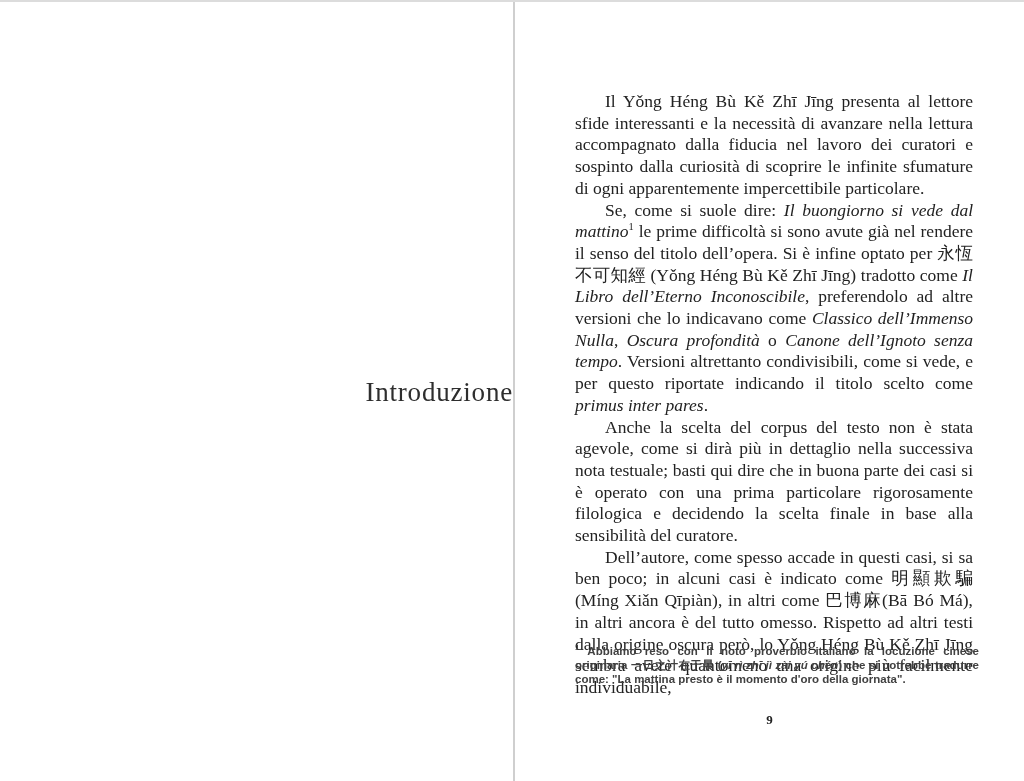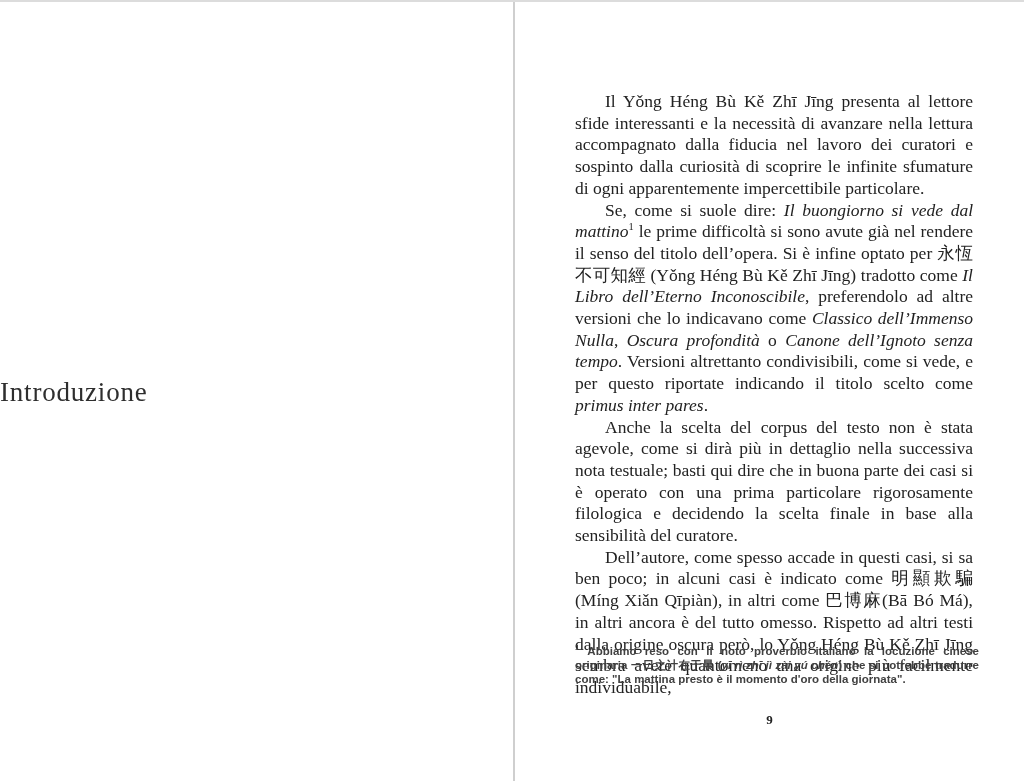--- a/index.html
+++ b/index.html
@@ -25,21 +25,21 @@
   .divider{
     position:absolute;top:2px;left:513px;width:2px;height:779px;
     background:var(--divider);
   }
   .page{position:absolute;top:0;height:616px;}
   .page-left{left:0;width:513px;}
   .page-right{left:515px;width:509px;}
   .chapter-title{
     position:absolute;top:377px;left:0;width:513px;
     margin:0;
-    text-align:left;
+    text-align:right;
     font-size:27px;
     font-weight:normal;
     letter-spacing:0.8px;
     color:var(--title-text);
   }
   .body-text{
     position:absolute;top:91px;left:60px;width:398px;
     font-size:17.5px;
     line-height:21.7px;
     color:var(--body-text);

